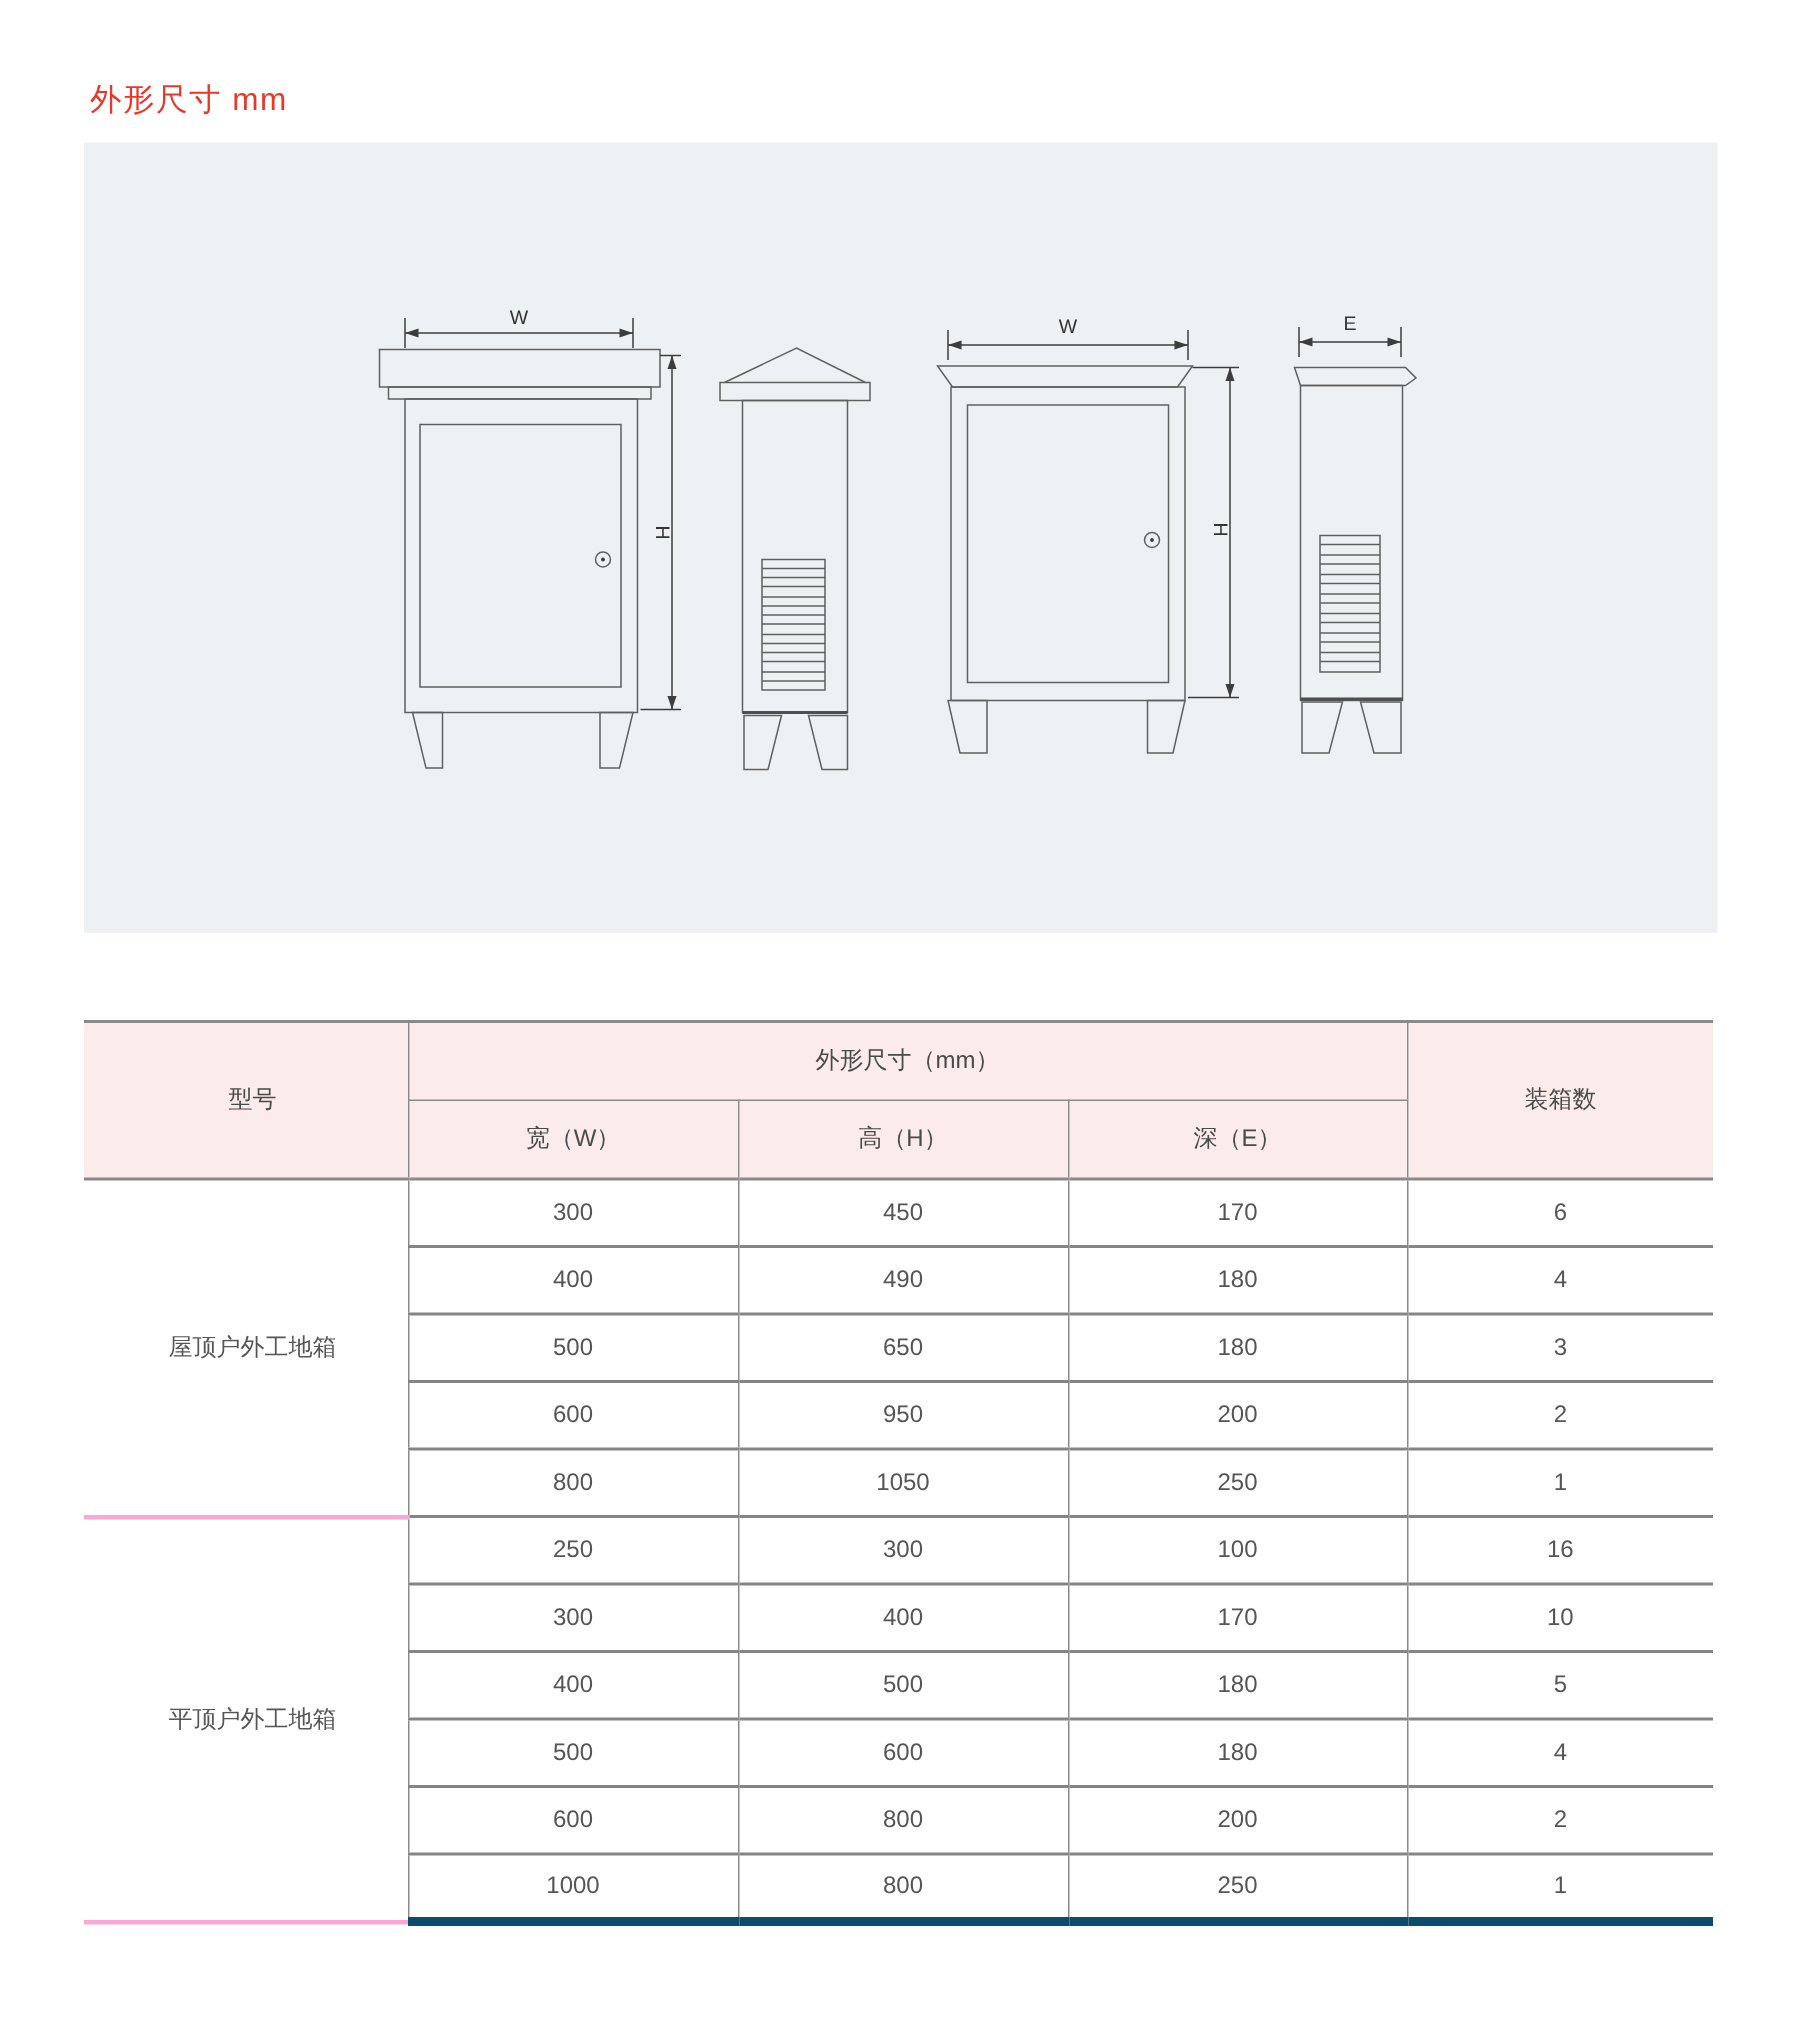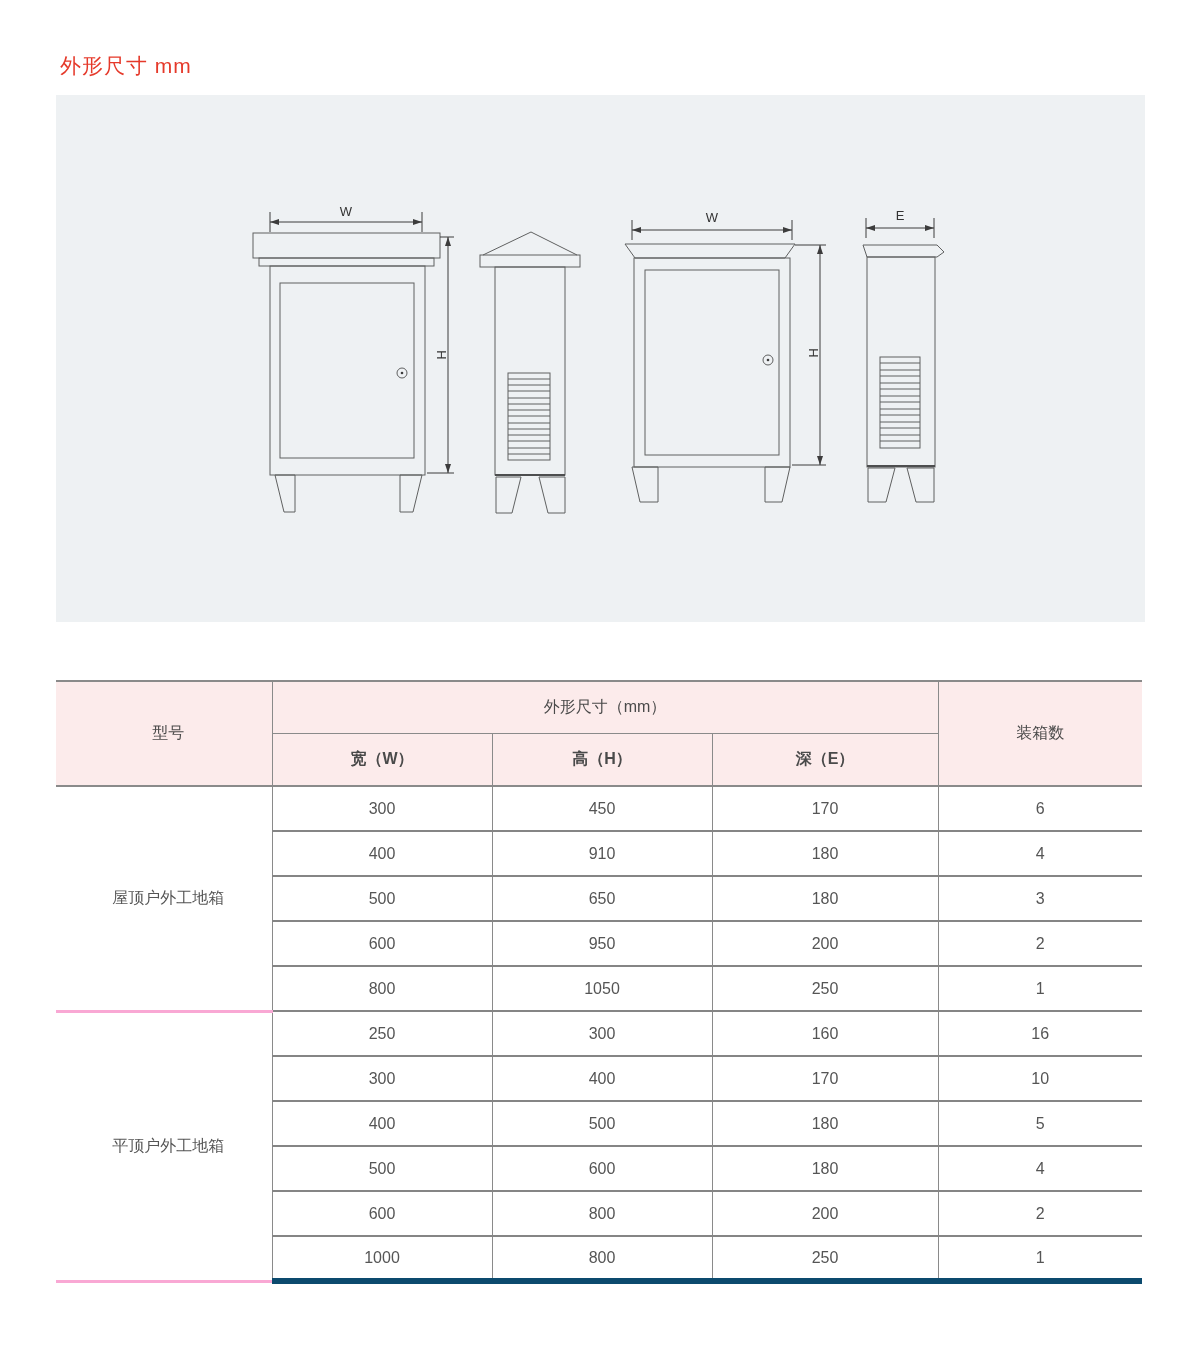--- a/index.html
+++ b/index.html
@@ -46,21 +46,21 @@
     color: #555555;
   }
   table.spec td {
     font-size: 16px;
     text-align: center;
     vertical-align: middle;
     overflow: hidden;
   }
   thead td { background: #fcebeb; color: #4a4a4a; }
   tr.hrow1 td { height: 52px; }
-  tr.hrow2 td { height: 53px; font-weight: bold; }
+  tr.hrow2 td { height: 53px; }
   tbody tr td { height: 45px; }
 
   td.model-head, td.model-cell {
     text-align: left;
     padding-left: 9px;
   }
   td.v { border-left: 1px solid #8a8a8a; }
   td.dims-group { border-bottom: 1px solid #8a8a8a; }
   td.hbottom { border-bottom: 2px solid #8a8a8a; }
   tr.rowline td { border-top: 2px solid #858585; margin-left: 20px; }
@@ -217,21 +217,21 @@
 
       <tr>
         <td class="model-cell" rowspan="5">屋顶户外工地箱</td>
         <td class="num v">300</td>
         <td class="num v">450</td>
         <td class="num v">170</td>
         <td class="num v">6</td>
       </tr>
       <tr class="rowline">
         <td class="num v">400</td>
-        <td class="num v">910</td>
+        <td class="num v">490</td>
         <td class="num v">180</td>
         <td class="num v">4</td>
       </tr>
       <tr class="rowline">
         <td class="num v">500</td>
         <td class="num v">650</td>
         <td class="num v">180</td>
         <td class="num v">3</td>
       </tr>
       <tr class="rowline">
@@ -244,21 +244,21 @@
         <td class="num v">800</td>
         <td class="num v">1050</td>
         <td class="num v">250</td>
         <td class="num v">1</td>
       </tr>
 
       <tr class="group-start">
         <td class="model-cell" rowspan="6">平顶户外工地箱</td>
         <td class="num v">250</td>
         <td class="num v">300</td>
-        <td class="num v">160</td>
+        <td class="num v">100</td>
         <td class="num v">16</td>
       </tr>
       <tr class="rowline">
         <td class="num v">300</td>
         <td class="num v">400</td>
         <td class="num v">170</td>
         <td class="num v">10</td>
       </tr>
       <tr class="rowline">
         <td class="num v">400</td>

